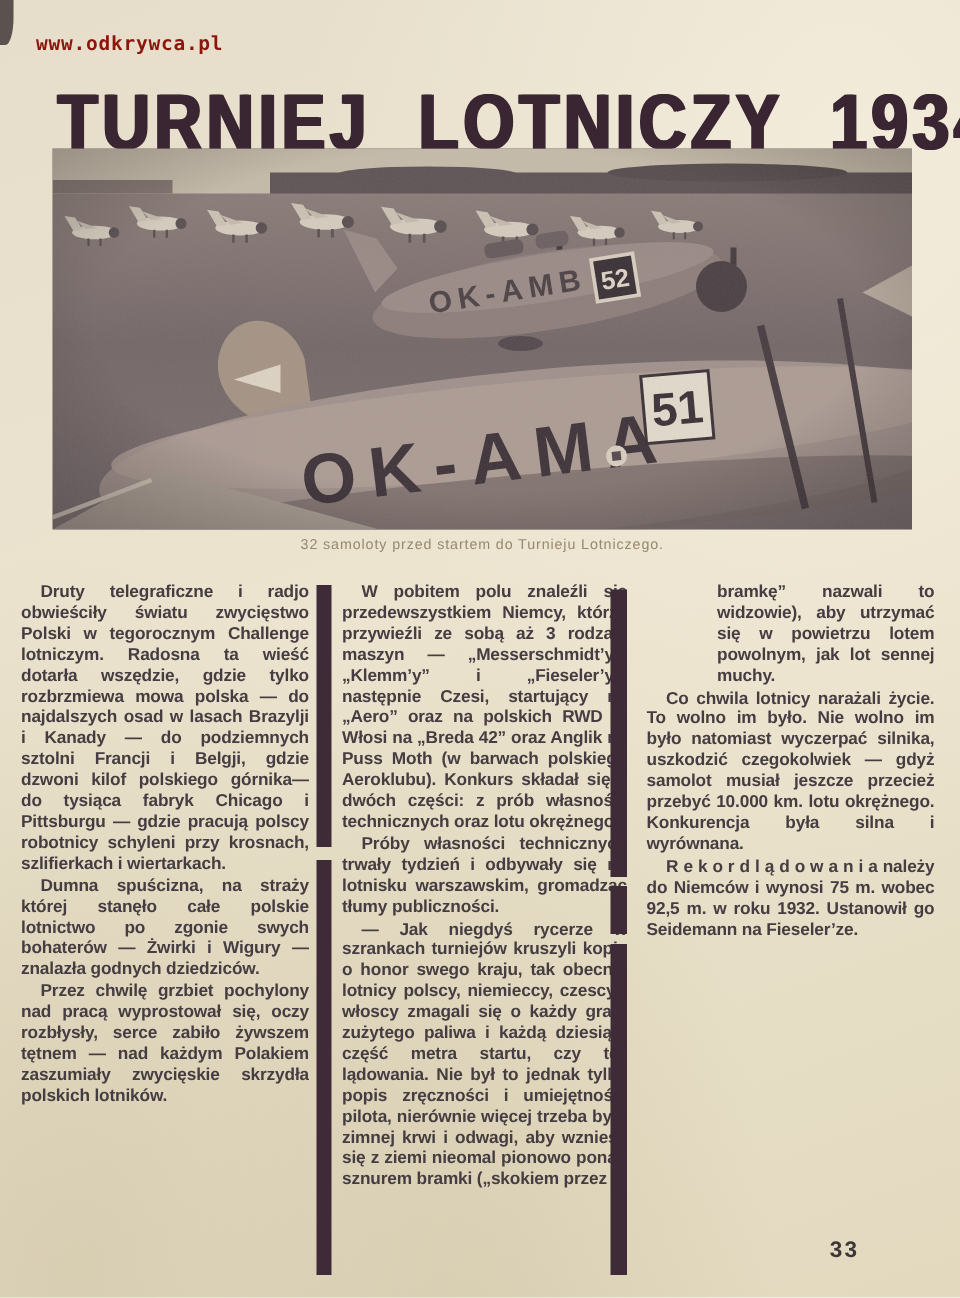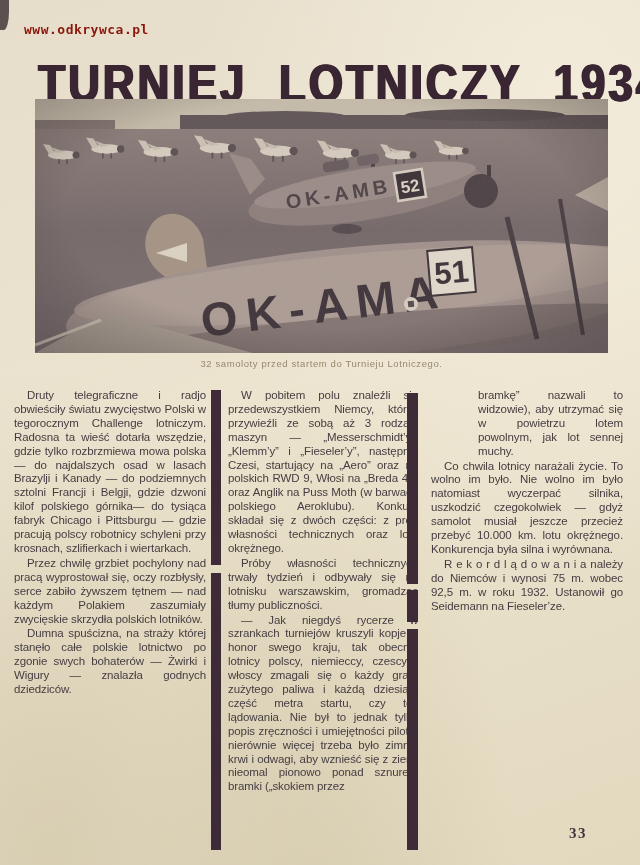--- a/index.html
+++ b/index.html
@@ -31,41 +31,41 @@
   .photo{
     position:absolute;left:35px;top:99px;width:573px;height:254px;
     overflow:hidden;background:#7b6e6f;
   }
   .caption{
     position:absolute;left:35px;top:358px;width:573px;
     text-align:center;font-size:9.5px;color:#97886f;letter-spacing:.6px;
   }
   .col{
     position:absolute;top:389px;height:431px;overflow:hidden;
-    font-size:11.5px;line-height:13.9px;font-weight:400;
+    font-size:11.5px;line-height:13.9px;font-weight:700;
     color:#453d41;text-align:justify;letter-spacing:-0.1px;
   }
   .col p{margin:0;text-indent:13px;}
   .col p + p{margin-top:1px;}
   .col p.cont{text-indent:0;margin-left:47px;}
   #col1{left:14px;width:192px;}
   #col2{left:228px;width:190px;}
   #col3{left:431px;width:192px;}
   .divider{position:absolute;width:10px;}
   #divider1{
     left:211px;top:390px;height:460px;
     background:linear-gradient(#3f2b38 0 38%,rgba(0,0,0,0) 38% 39.8%,#3f2b38 39.8% 100%);
   }
   #divider2{
     left:407px;top:393px;height:457px;width:11px;
     background:linear-gradient(#3f2b38 0 41.9%,rgba(0,0,0,0) 41.9% 43.2%,#3f2b38 43.2% 50.2%,rgba(0,0,0,0) 50.2% 51.7%,#3f2b38 51.7% 100%);
   }
   .page-number{
-    position:absolute;left:558px;top:825px;width:40px;text-align:center;
-    font-size:15px;font-weight:bold;letter-spacing:1.5px;color:#3d353a;font-family:Liberation Serif, serif;
+    position:absolute;left:543px;top:825px;width:40px;text-align:center;
+    font-size:15px;font-weight:bold;letter-spacing:1.5px;color:#3d353a;
   }
 </style>
 </head>
 <body>
 
 <div class="corner-mark"></div>
 
 <div class="watermark">www.odkrywca.pl</div>
 
 <h1 class="title">TURNIEJ LOTNICZY 1934</h1>
@@ -161,22 +161,22 @@
 
     <rect x="0" y="0" width="573" height="254" fill="url(#vign)"></rect>
     <rect x="0" y="0" width="573" height="254" filter="url(#grain)" opacity="0.22"></rect>
   </svg>
 </div>
 
 <div class="caption">32 samoloty przed startem do Turnieju Lotniczego.</div>
 
 <div class="col" id="col1">
   <p>Druty telegraficzne i radjo obwieściły światu zwycięstwo Polski w tegorocznym Challenge lotniczym. Radosna ta wieść dotarła wszędzie, gdzie tylko rozbrzmiewa mowa polska — do najdalszych osad w lasach Brazylji i Kanady — do podziemnych sztolni Francji i Belgji, gdzie dzwoni kilof polskiego górnika— do tysiąca fabryk Chicago i Pittsburgu — gdzie pracują polscy robotnicy schyleni przy krosnach, szlifierkach i wiertarkach.</p>
+  <p>Dumna spuścizna, na straży której stanęło całe polskie lotnictwo po zgonie swych bohaterów — Żwirki i Wigury — znalazła godnych dziedziców.</p>
   <p>Przez chwilę grzbiet pochylony nad pracą wyprostował się, oczy rozbłysły, serce zabiło żywszem tętnem — nad każdym Polakiem zaszumiały zwycięskie skrzydła polskich lotników.</p>
-  <p>Dumna spuścizna, na straży której stanęło całe polskie lotnictwo po zgonie swych bohaterów — Żwirki i Wigury — znalazła godnych dziedziców.</p>
 </div>
 
 <div class="divider" id="divider1"></div>
 
 <div class="col" id="col2">
   <p>W pobitem polu znaleźli się przedewszystkiem Niemcy, którzy przywieźli ze sobą aż 3 rodzaje maszyn — „Messerschmidt’y”, „Klemm’y” i „Fieseler’y”, następnie Czesi, startujący na „Aero” oraz na polskich RWD 9, Włosi na „Breda 42” oraz Anglik na Puss Moth (w barwach polskiego Aeroklubu). Konkurs składał się z dwóch części: z prób własności technicznych oraz lotu okrężnego.</p>
   <p>Próby własności technicznych trwały tydzień i odbywały się na lotnisku warszawskim, gromadząc tłumy publiczności.</p>
   <p>— Jak niegdyś rycerze w szrankach turniejów kruszyli kopje o honor swego kraju, tak obecnie lotnicy polscy, niemieccy, czescy i włoscy zmagali się o każdy gram zużytego paliwa i każdą dziesiątą część metra startu, czy też lądowania. Nie był to jednak tylko popis zręczności i umiejętności pilota, nierównie więcej trzeba było zimnej krwi i odwagi, aby wznieść się z ziemi nieomal pionowo ponad sznurem bramki („skokiem przez</p>
 </div>
 

